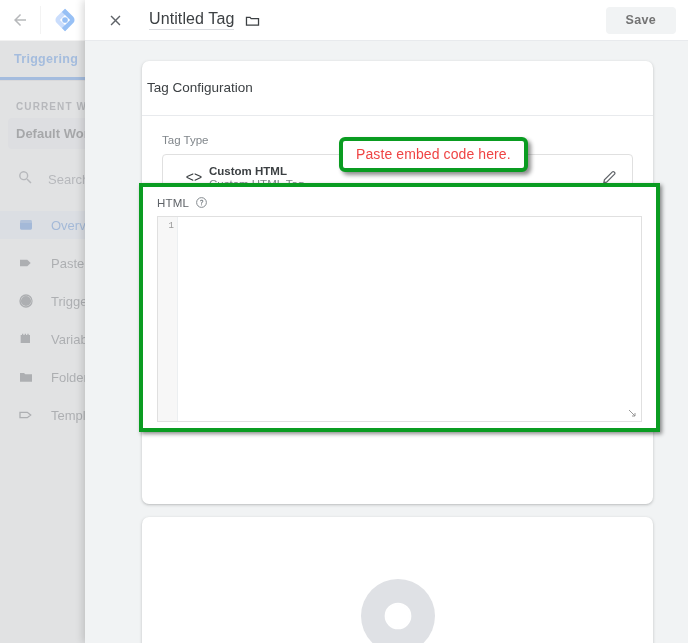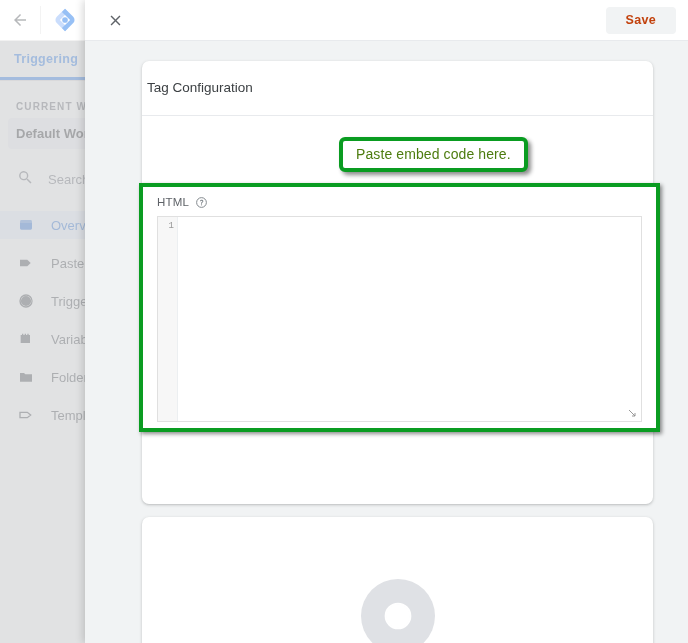--- a/index.html
+++ b/index.html
@@ -102,21 +102,21 @@
   }
   .modal-title-wrap {
     margin-left: 22px; display: flex; align-items: center; gap: 10px;
   }
   .modal-title {
     font-size: 16px; color: #3c4043; letter-spacing: .1px;
     border-bottom: 1px solid #dadce0; padding-bottom: 1px;
   }
   .folder-ico { color: #3c4043; display: flex; align-items: center; }
   .save-btn {
-    margin-left: auto; background: #f1f3f4; color: #c2410c;
+    margin-left: auto; background: #f1f3f4; color: #737373;
     border: none; border-radius: 4px; height: 27px; padding: 0 20px;
     font-size: 12.5px; font-family: inherit; font-weight: 600; letter-spacing: .3px;
   }
 
   .modal-body {
     position: absolute; left: 0; top: 41px; right: 0; bottom: 0;
     overflow: hidden; background: #f1f3f4;
   }
 
   .card {
@@ -150,21 +150,21 @@
   .pencil { margin-left: auto; color: #5f6368; display: flex; align-items: center; }
 
   
   .html-block {
     position: absolute; left: 139px; top: 183px; width: 521px; height: 249px;
     border: 4px solid #0a9c21; background: #fff;
     box-shadow: 2px 2px 4px rgba(0,0,0,0.45);
     z-index: 6;
   }
   .html-block-inner { padding: 9px 14px 10px 14px; height: 100%; }
-  .html-label-row { display: flex; gap: 6px; padding-bottom: 7px; }
+  .html-label-row { display: flex; align-items: center; gap: 6px; padding-bottom: 7px; }
   .html-label { font-size: 11.5px; color: #5f6368; letter-spacing: .2px; }
   .help-ico { color: #80868b; display: flex; align-items: center; }
 
   .code-editor {
     border: 1px solid #e0e0e0; height: 206px; display: flex; position: relative;
     background: #fff;
   }
   .gutter {
     width: 20px; background: #f7f7f7; border-right: 1px solid #eceff1;
     font-family: "Liberation Mono", monospace; font-size: 9px; color: #999;
@@ -206,21 +206,21 @@
   }
 
   
   .callout {
     position: absolute; left: 339px; top: 137px; z-index: 10;
     background: #ffffff; border: 4px solid #0a9c21; border-radius: 6px;
     padding: 5px 13px 6px 13px;
     box-shadow: 3px 3px 4px rgba(0,0,0,0.45);
   }
   .callout-text {
-    font-size: 14px; color: #4d7c0f; white-space: nowrap; letter-spacing: .1px;
+    font-size: 14px; color: #ef4444; white-space: nowrap; letter-spacing: .1px;
   }
 </style>
 </head>
 <body>
 
 <div id="root">
 
   <div class="app-bg">
 
     <div class="app-topbar">
@@ -327,29 +327,52 @@
   </div>
 
   <div class="modal">
 
     <div class="modal-header">
       <div class="close-x">
         <svg width="17" height="17" viewBox="0 0 24 24">
             <path fill="currentColor" d="M19 6.4 17.6 5 12 10.6 6.4 5 5 6.4 10.6 12 5 17.6 6.4 19 12 13.4 17.6 19 19 17.6 13.4 12z"></path>
           </svg>
       </div>
+      <div class="modal-title-wrap">
+        <div class="modal-title">Untitled Tag</div>
+        <span class="folder-ico">
+          <svg width="17" height="17" viewBox="0 0 24 24">
+              <path fill="none" stroke="currentColor" stroke-width="1.8" d="M3.5 7.5h5l1.6 1.8h10.4v9.2H3.5z"></path>
+            </svg>
+        </span>
+      </div>
       <button class="save-btn">Save</button>
     </div>
 
     <div class="modal-body">
 
       <div class="card" id="card-tagconfig">
         <div class="card-title">Tag Configuration</div>
         <div class="card-divider"></div>
 
+        <div class="card-inner">
+          <div class="field-label">Tag Type</div>
+          <div class="tagtype-box">
+            <span class="code-ico">&lt;&gt;</span>
+            <span class="tagtype-texts">
+              <span class="tagtype-name">Custom HTML</span>
+              <span class="tagtype-sub">Custom HTML Tag</span>
+            </span>
+            <span class="pencil">
+              <svg width="17" height="17" viewBox="0 0 24 24">
+                  <path fill="none" stroke="currentColor" stroke-width="1.7" d="m4 19.3 3.9-.8L19.2 7.2a1.6 1.6 0 0 0 0-2.3l-.8-.8a1.6 1.6 0 0 0-2.3 0L4.8 15.4z"></path>
+                </svg>
+            </span>
+          </div>
+        </div>
 
         <div class="checkbox-row">
           <span class="cb"></span>
           <span class="cb-label">Support document.write</span>
           <span class="help-ico">
             <svg width="13" height="13" viewBox="0 0 24 24">
                 <path fill="none" stroke="currentColor" stroke-width="1.8" d="M12 3a9 9 0 1 1 0 18 9 9 0 0 1 0-18z"></path>
                 <path fill="currentColor" d="M11.1 14.2h1.8v-.4c0-.7.3-1.1 1-1.6.9-.6 1.5-1.2 1.5-2.4 0-1.7-1.3-2.7-3.1-2.7-1.8 0-3.1 1-3.2 2.8h1.8c0-.8.6-1.3 1.4-1.3.8 0 1.3.5 1.3 1.2 0 .6-.4 1-1 1.4-.9.6-1.5 1.1-1.5 2.4zm.9 3.3a1.1 1.1 0 1 0 0-2.3 1.1 1.1 0 0 0 0 2.3z"></path>
               </svg>
           </span>

